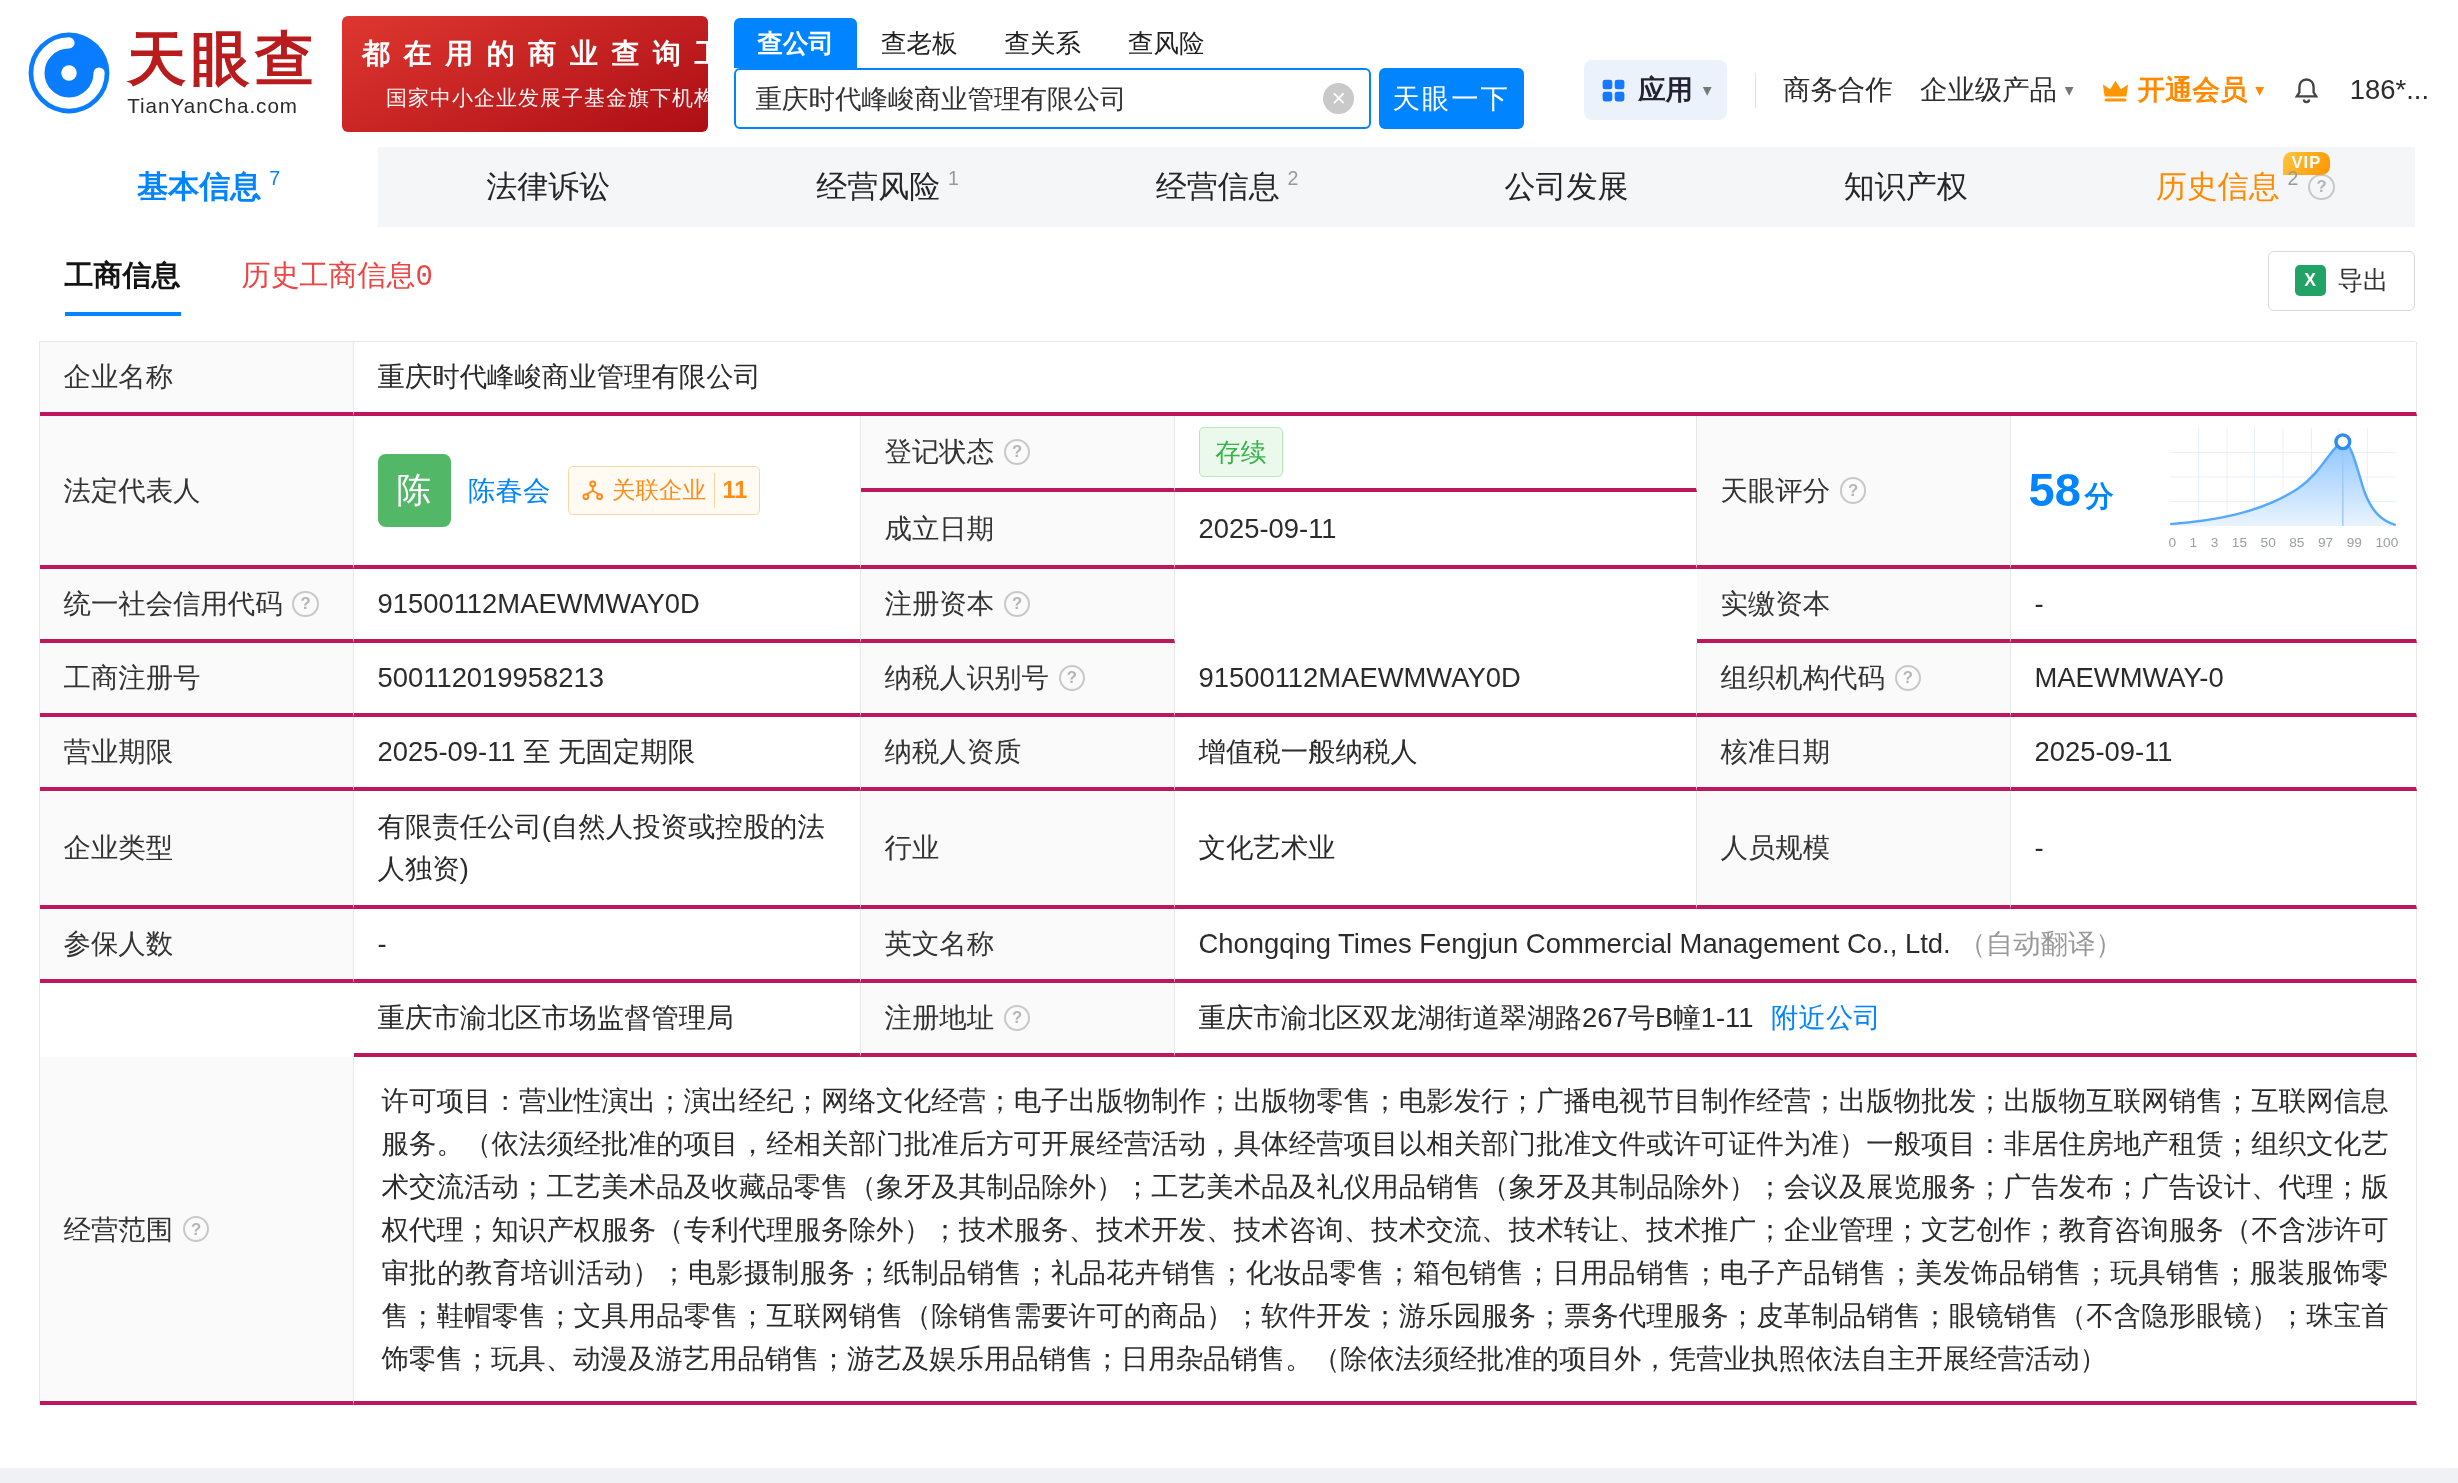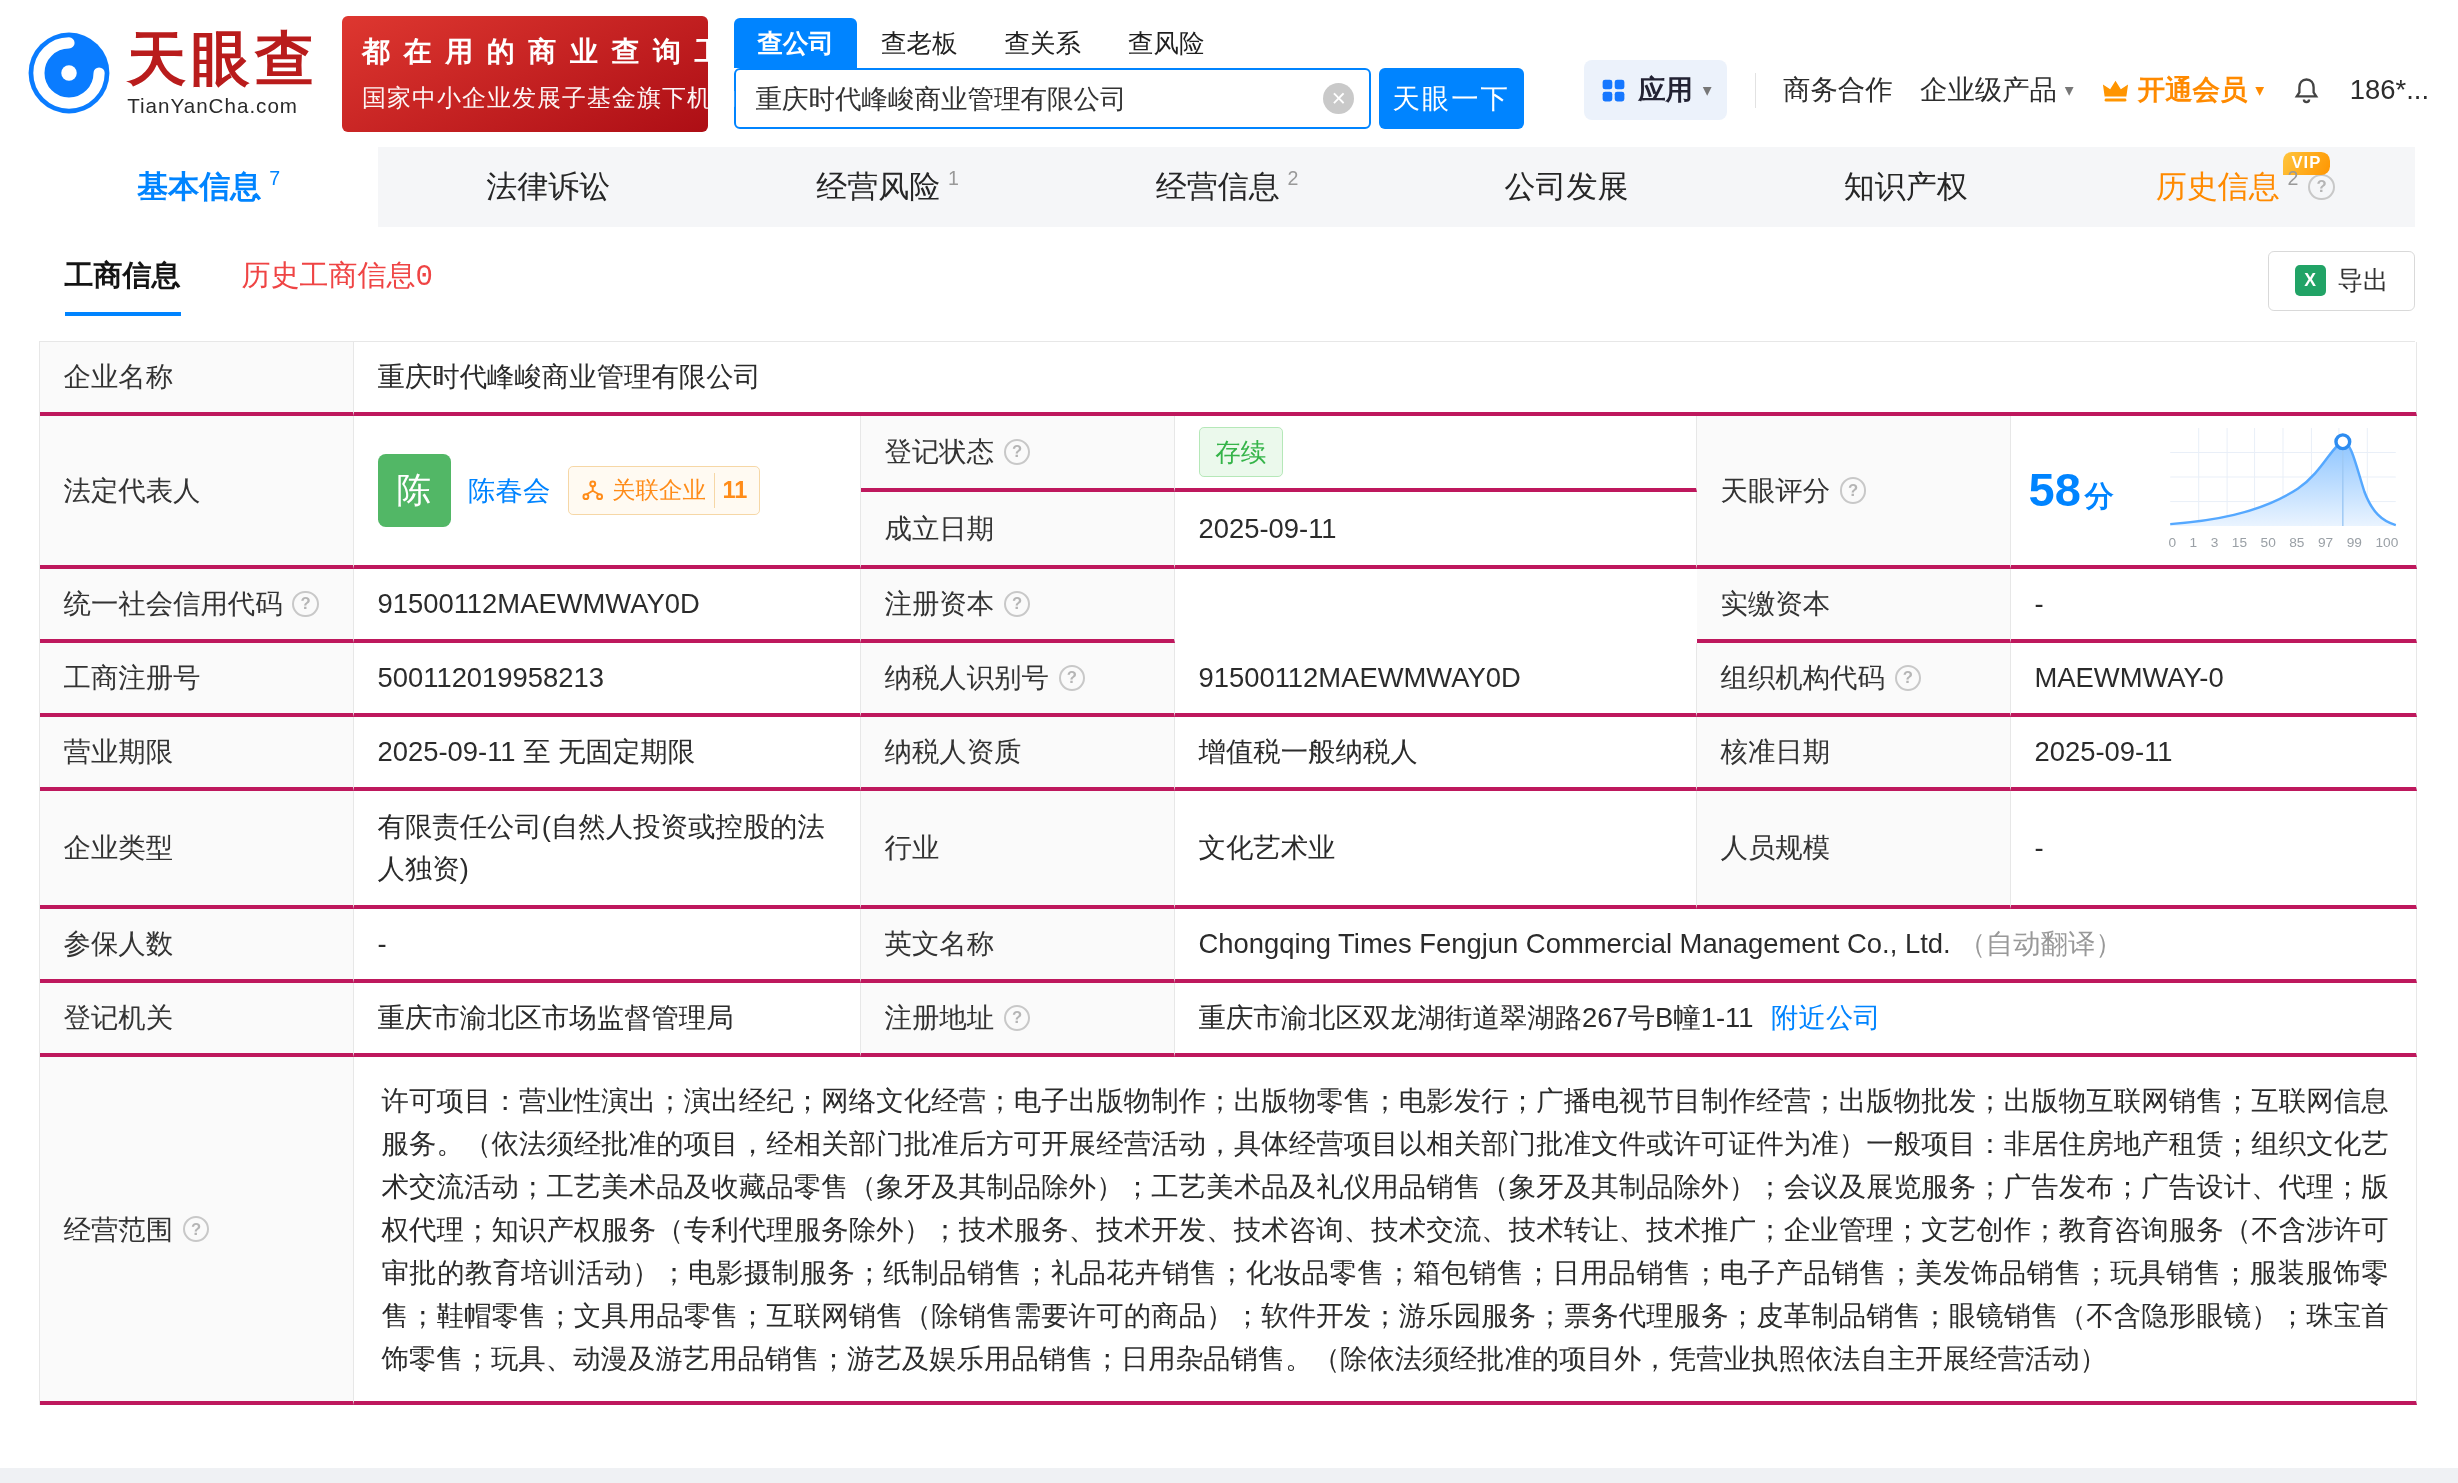--- a/index.html
+++ b/index.html
@@ -11,21 +11,21 @@
   }
   
   .header { height:147px; display:flex; align-items:center; padding:0 29px 0 25.5px; }
   .logo { display:flex; align-items:center; gap:15.7px; cursor:pointer; }
   .logo-icon { width:86px; height:86px; flex:none; }
   .brand { font-size:59px; font-weight:bold; color:#b91c1c; letter-spacing:4.9px; line-height:1.05; }
   .domain { font-size:20.6px; color:#2a2a2a; margin-top:2.9px; letter-spacing:1px; }
   .promo { margin-left:23.5px; width:366px; height:116px; background:linear-gradient(155deg,#de3730,#ad0e15);
     border-radius:5.9px; color:#fff; display:flex; flex-direction:column; justify-content:center; padding:0 19.6px; gap:11.8px; cursor:pointer; }
   .promo-line1 { font-size:28px; font-weight:bold; letter-spacing:2.9px; white-space:nowrap; }
-  .promo-line2 { font-size:24px; letter-spacing:1px; opacity:.96; white-space:nowrap; }
+  .promo-line2 { font-size:21px; letter-spacing:1px; opacity:.96; white-space:nowrap;margin-left:24px; }
   .search-area { margin-left:25.5px; }
   .search-tabs { display:flex; align-items:flex-end; }
   .search-tab { font-size:25.5px; color:#1f1f1f; padding:7.8px 23.5px; cursor:pointer; }
   .search-tab.active { background:#0084ff; color:#fff; border-radius:5.9px 5.9px 0 0; font-weight:bold; }
   .search-row { display:flex; align-items:center; }
   .search-box { width:637px; height:61px; border:2px solid #0084ff; border-radius:5.9px; display:flex; align-items:center; background:#fff; }
   .search-input { flex:1; border:none; outline:none; font-size:26.5px; padding:0 19.6px; color:#333; background:transparent; min-width:0; }
   .clear-btn { width:31px; height:31px; border-radius:50%; background:#c9c9c9; color:#fff; font-size:18.6px; display:flex; align-items:center; justify-content:center; margin-right:14.7px; cursor:pointer; flex:none; }
   .search-btn { width:145px; height:61px; background:#0084ff; color:#fff; font-size:27.4px; border:none; border-radius:5.9px; margin-left:7.8px; cursor:pointer; letter-spacing:2px; }
   .header-menu { margin-left:auto; display:flex; align-items:center; gap:27.4px; font-size:27.4px; color:#2d2d2d; margin-top:33px; }
@@ -366,23 +366,20 @@
       <span>-</span>
     </div>
   <div class="cell lbl" style="grid-area:8/3/9/4">
       <span>英文名称</span>
     </div>
   <div class="cell" style="grid-area:8/4/9/7">
     <span>Chongqing Times Fengjun Commercial Management Co., Ltd.</span>
     <span class="muted">（自动翻译）</span>
   </div>
 
-  <div class="cell lbl" style="grid-area:9/1/10/2">
-      <span>登记机关</span>
-    </div>
   <div class="cell" style="grid-area:9/2/10/3">
       <span>重庆市渝北区市场监督管理局</span>
     </div>
   <div class="cell lbl" style="grid-area:9/3/10/4">
     <span>注册地址</span>
       <span class="qmark">?</span>
   </div>
   <div class="cell" style="grid-area:9/4/10/7">
     <span>重庆市渝北区双龙湖街道翠湖路267号B幢1-11</span>
     <a class="link nearby-link">附近公司</a>

